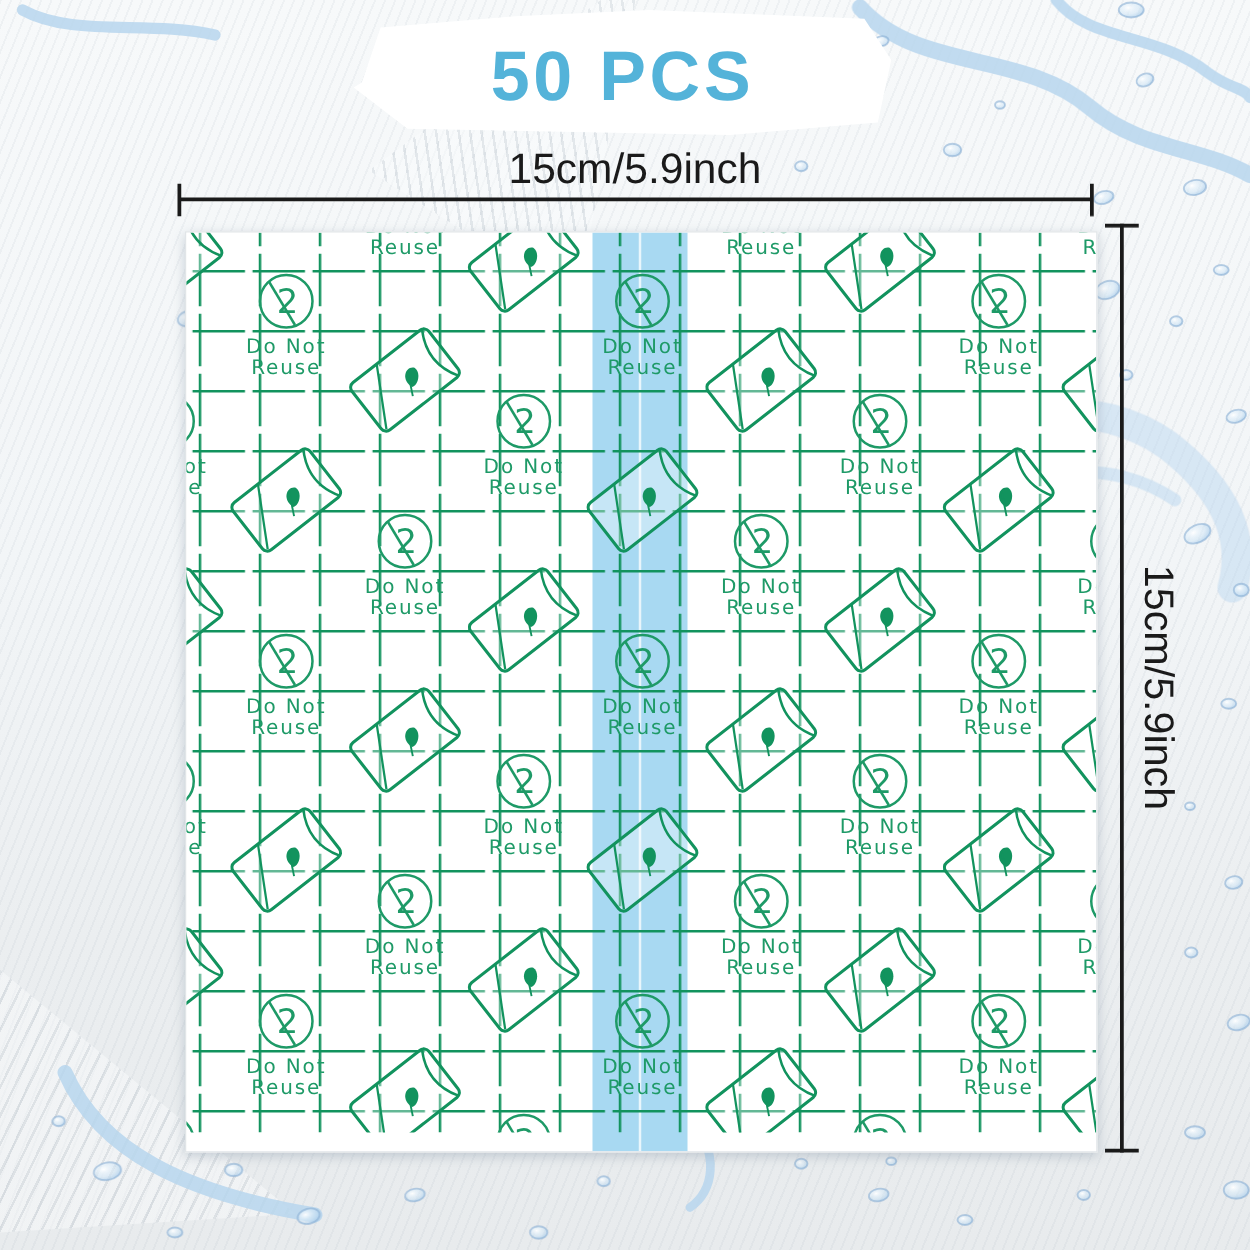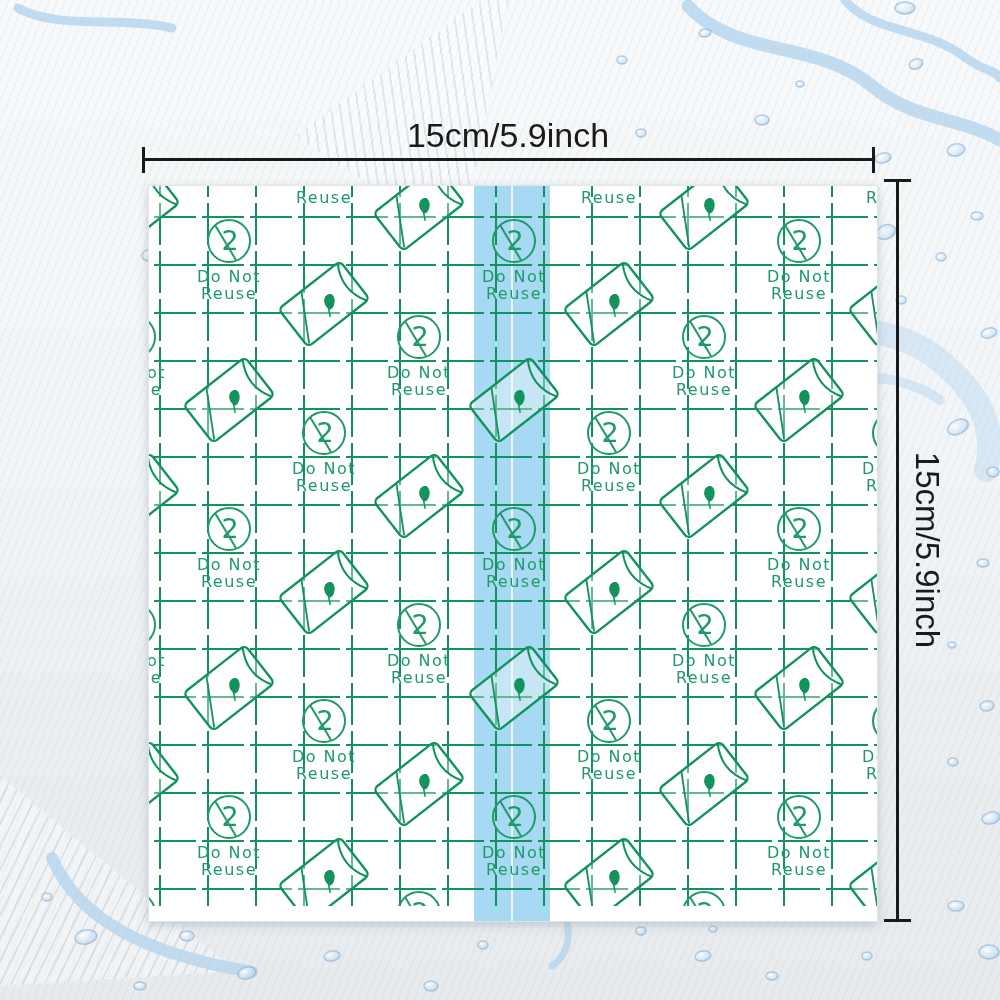--- a/index.html
+++ b/index.html
@@ -139,20 +139,23 @@
         <ellipse cx="0" cy="0" rx="5" ry="4" transform="translate(483,945) rotate(0)" fill="url(#dropGrad)" stroke="rgba(133,172,210,0.55)" stroke-width="1.5"></ellipse>
         <ellipse cx="0" cy="0" rx="5" ry="4" transform="translate(641,931) rotate(0)" fill="url(#dropGrad)" stroke="rgba(133,172,210,0.55)" stroke-width="1.5"></ellipse>
         <ellipse cx="0" cy="0" rx="8" ry="5" transform="translate(703,956) rotate(-10)" fill="url(#dropGrad)" stroke="rgba(133,172,210,0.55)" stroke-width="1.5"></ellipse>
         <ellipse cx="0" cy="0" rx="4" ry="3" transform="translate(713,929) rotate(0)" fill="url(#dropGrad)" stroke="rgba(133,172,210,0.55)" stroke-width="1.5"></ellipse>
         <ellipse cx="0" cy="0" rx="6" ry="4" transform="translate(772,976) rotate(0)" fill="url(#dropGrad)" stroke="rgba(133,172,210,0.55)" stroke-width="1.5"></ellipse>
         <ellipse cx="0" cy="0" rx="5" ry="4" transform="translate(867,956) rotate(0)" fill="url(#dropGrad)" stroke="rgba(133,172,210,0.55)" stroke-width="1.5"></ellipse>
         <ellipse cx="0" cy="0" rx="6" ry="4" transform="translate(140,986) rotate(0)" fill="url(#dropGrad)" stroke="rgba(133,172,210,0.55)" stroke-width="1.5"></ellipse>
       </g>
   </svg>
 
+  <div class="banner">
+    <span class="banner-label">50 PCS</span>
+  </div>
 
   <div class="dim dim-h-line"></div>
   <div class="dim dim-h-tick-l"></div>
   <div class="dim dim-h-tick-r"></div>
   <div class="dim-h-label">15cm/5.9inch</div>
 
   <div class="dim dim-v-line"></div>
   <div class="dim dim-v-tick-t"></div>
   <div class="dim dim-v-tick-b"></div>
   <div class="dim-v-label">15cm/5.9inch</div>

